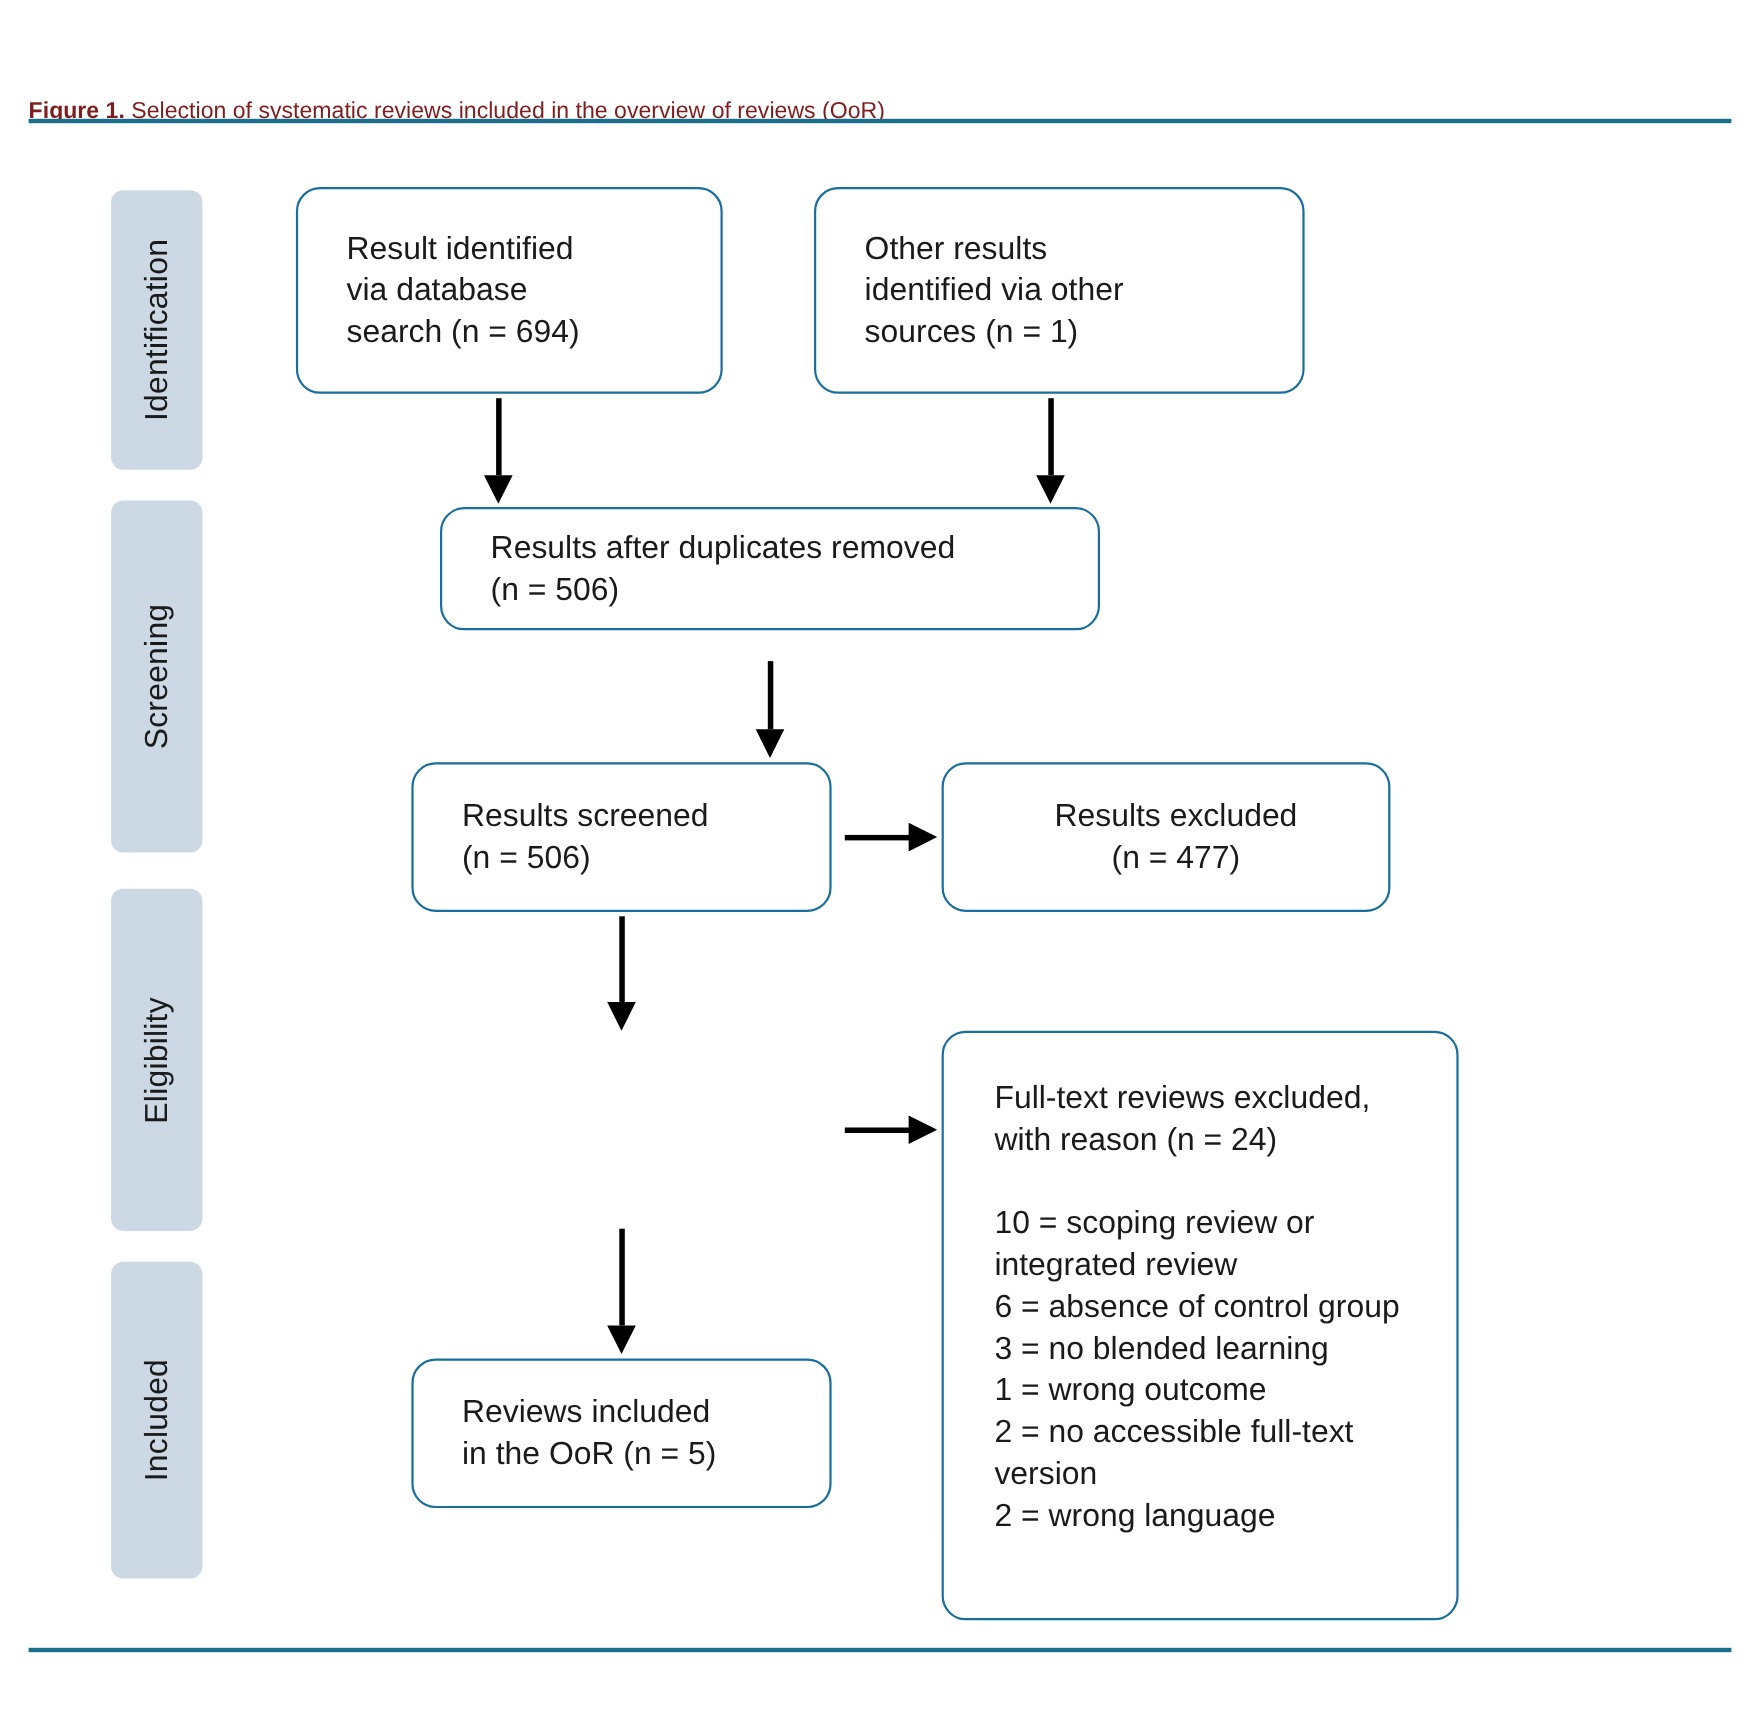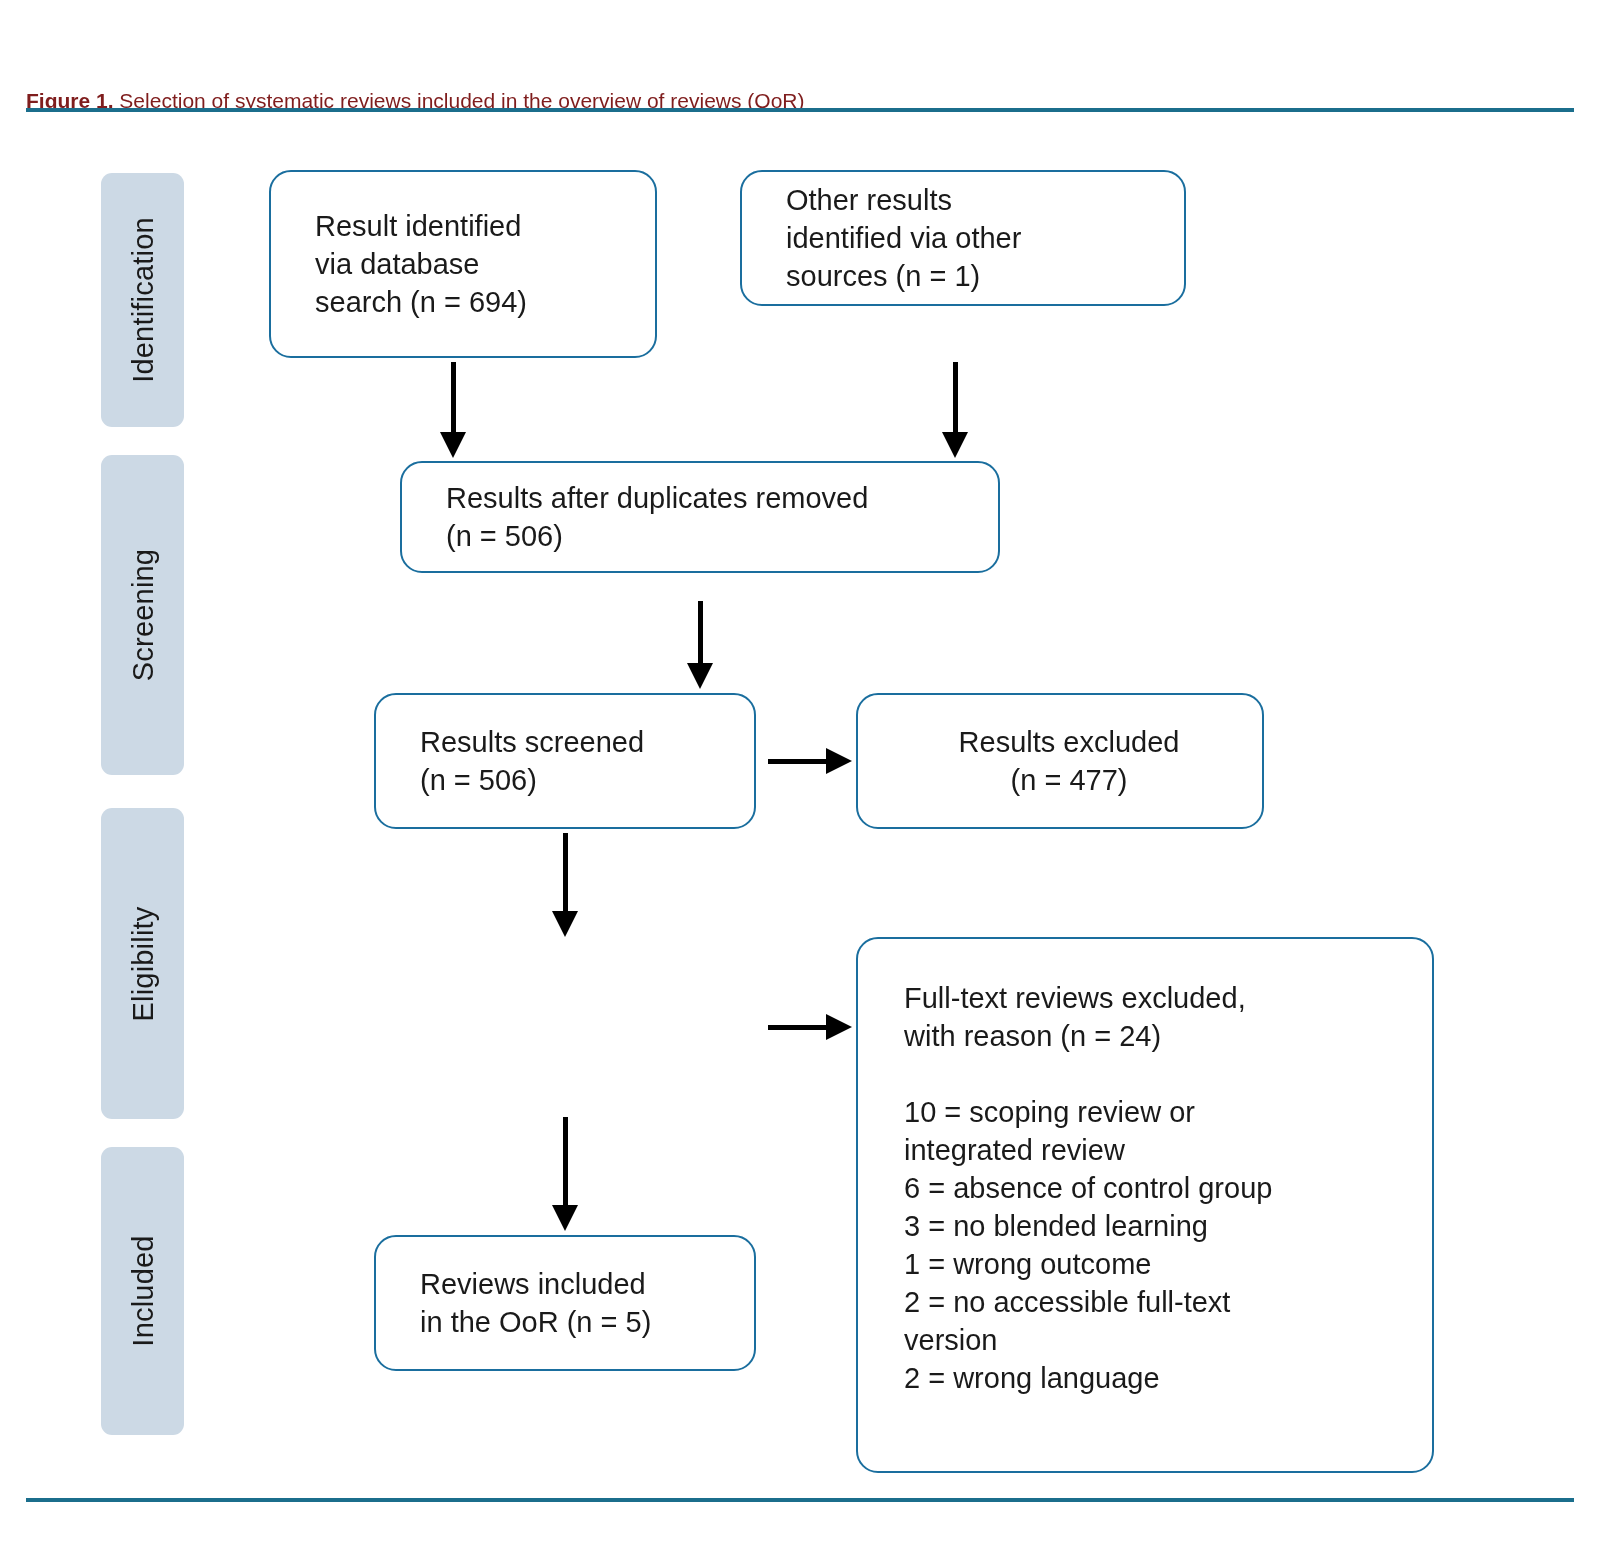--- a/index.html
+++ b/index.html
@@ -89,26 +89,26 @@
     right: 26px;
     font-size: 29px;
     line-height: 38px;
     color: #1a1a1a;
     white-space: pre-line;
   }
   .box-text.mid  { top: 50%; transform: translateY(-50%); }
 
   
   .box-db        { left: 269px; top: 170px;  width: 388px;  height: 188px; }
-  .box-other     { left: 740px; top: 170px;  width: 446px;  height: 136px; }
+  .box-other     { left: 740px; top: 170px;  width: 446px;  height: 188px; }
   .box-dupes     { left: 400px; top: 461px;  width: 600px;  height: 112px; }
   .box-screened  { left: 374px; top: 693px;  width: 382px;  height: 136px; }
   .box-excluded  { left: 856px; top: 693px;  width: 408px;  height: 136px; text-align: center; }
   .box-fulltext  { left: 374px; top: 941px;  width: 382px;  height: 172px; }
-  .box-reasons   { left: 856px; top: 937px;  width: 578px;  height: 536px; }
+  .box-reasons   { left: 856px; top: 937px;  width: 470px;  height: 536px; }
   .box-included  { left: 374px; top: 1235px; width: 382px;  height: 136px; }
 
   .box-reasons .box-text { left: 46px; right: 24px; top: 40px; }
 
   
   .arrow {
     position: absolute;
   }
   .arrow-v {
     width: 26px;

